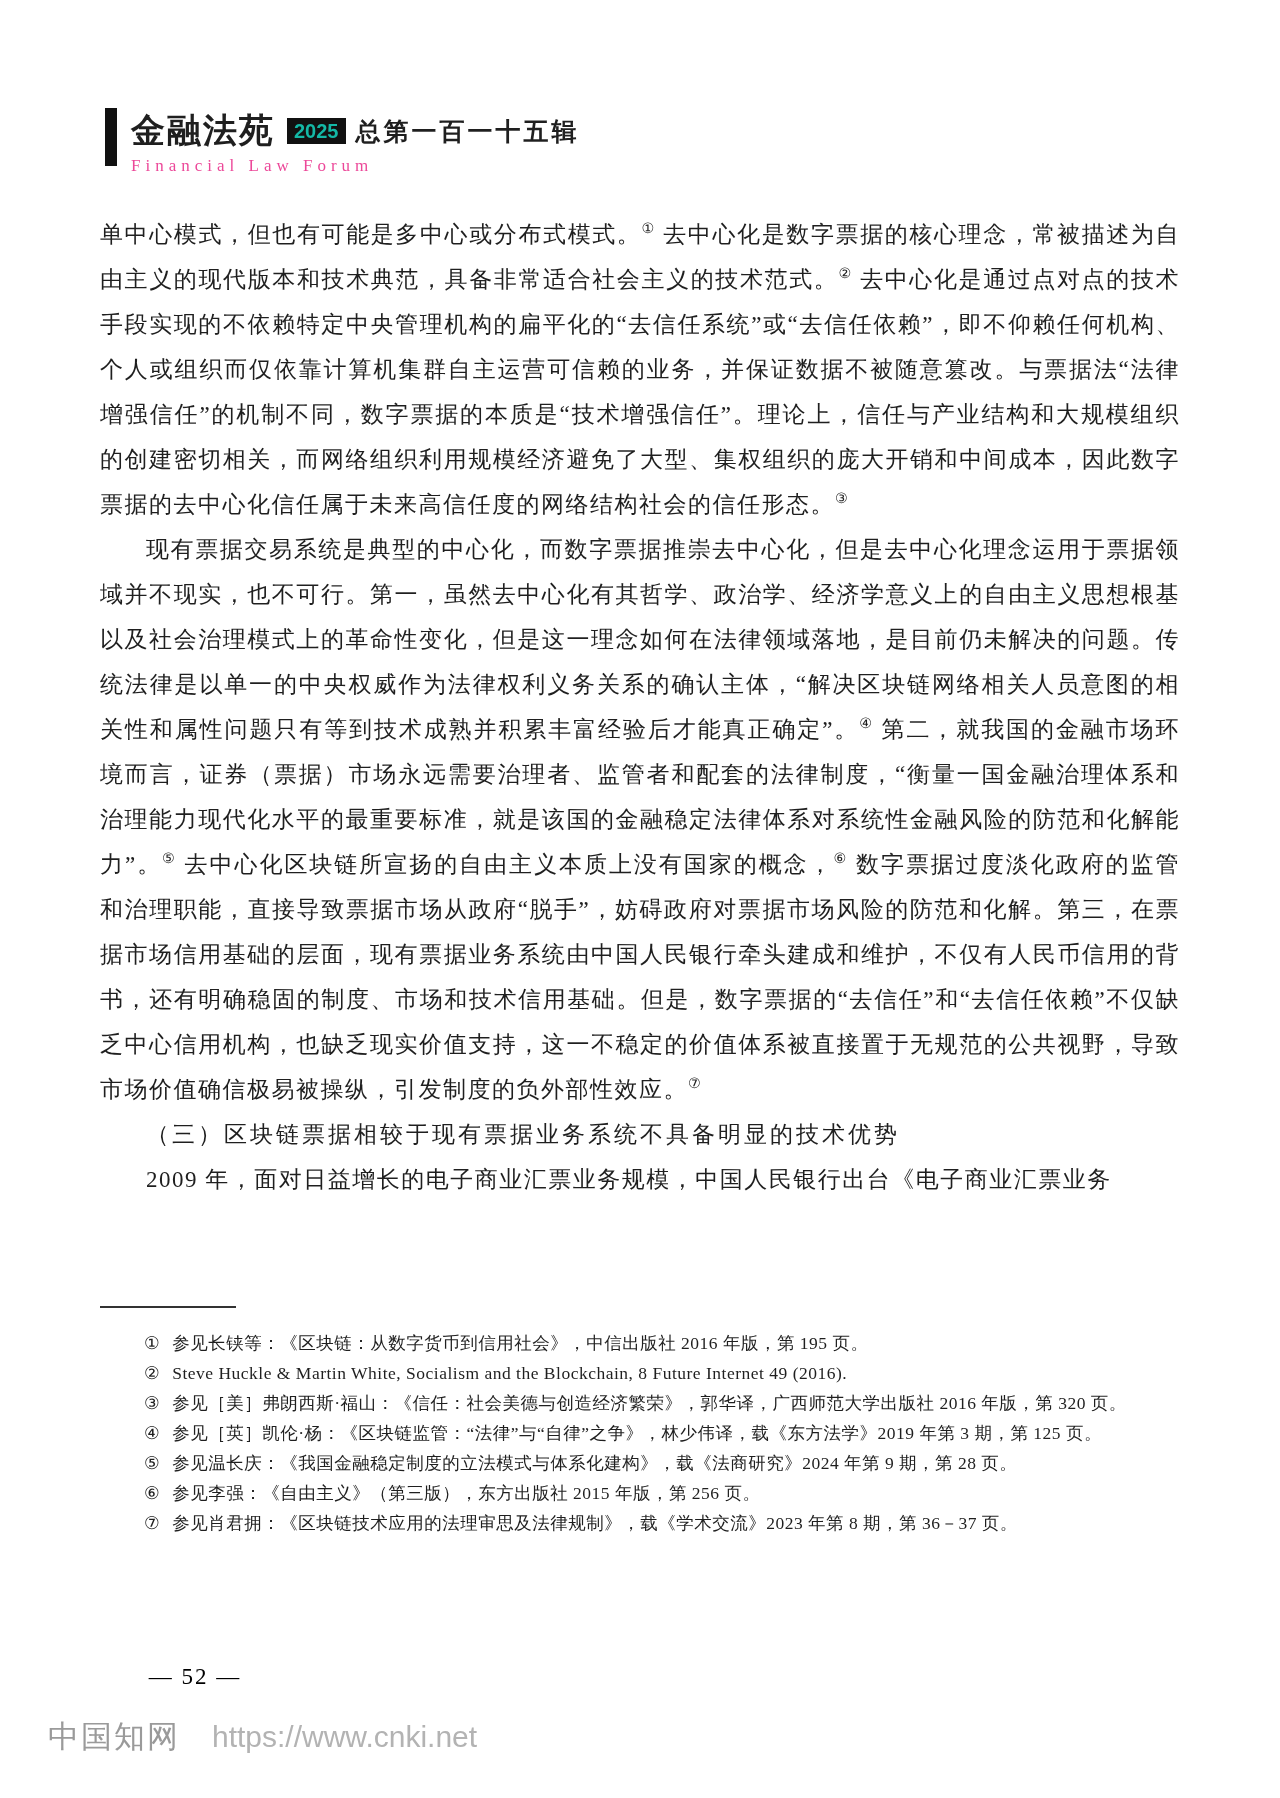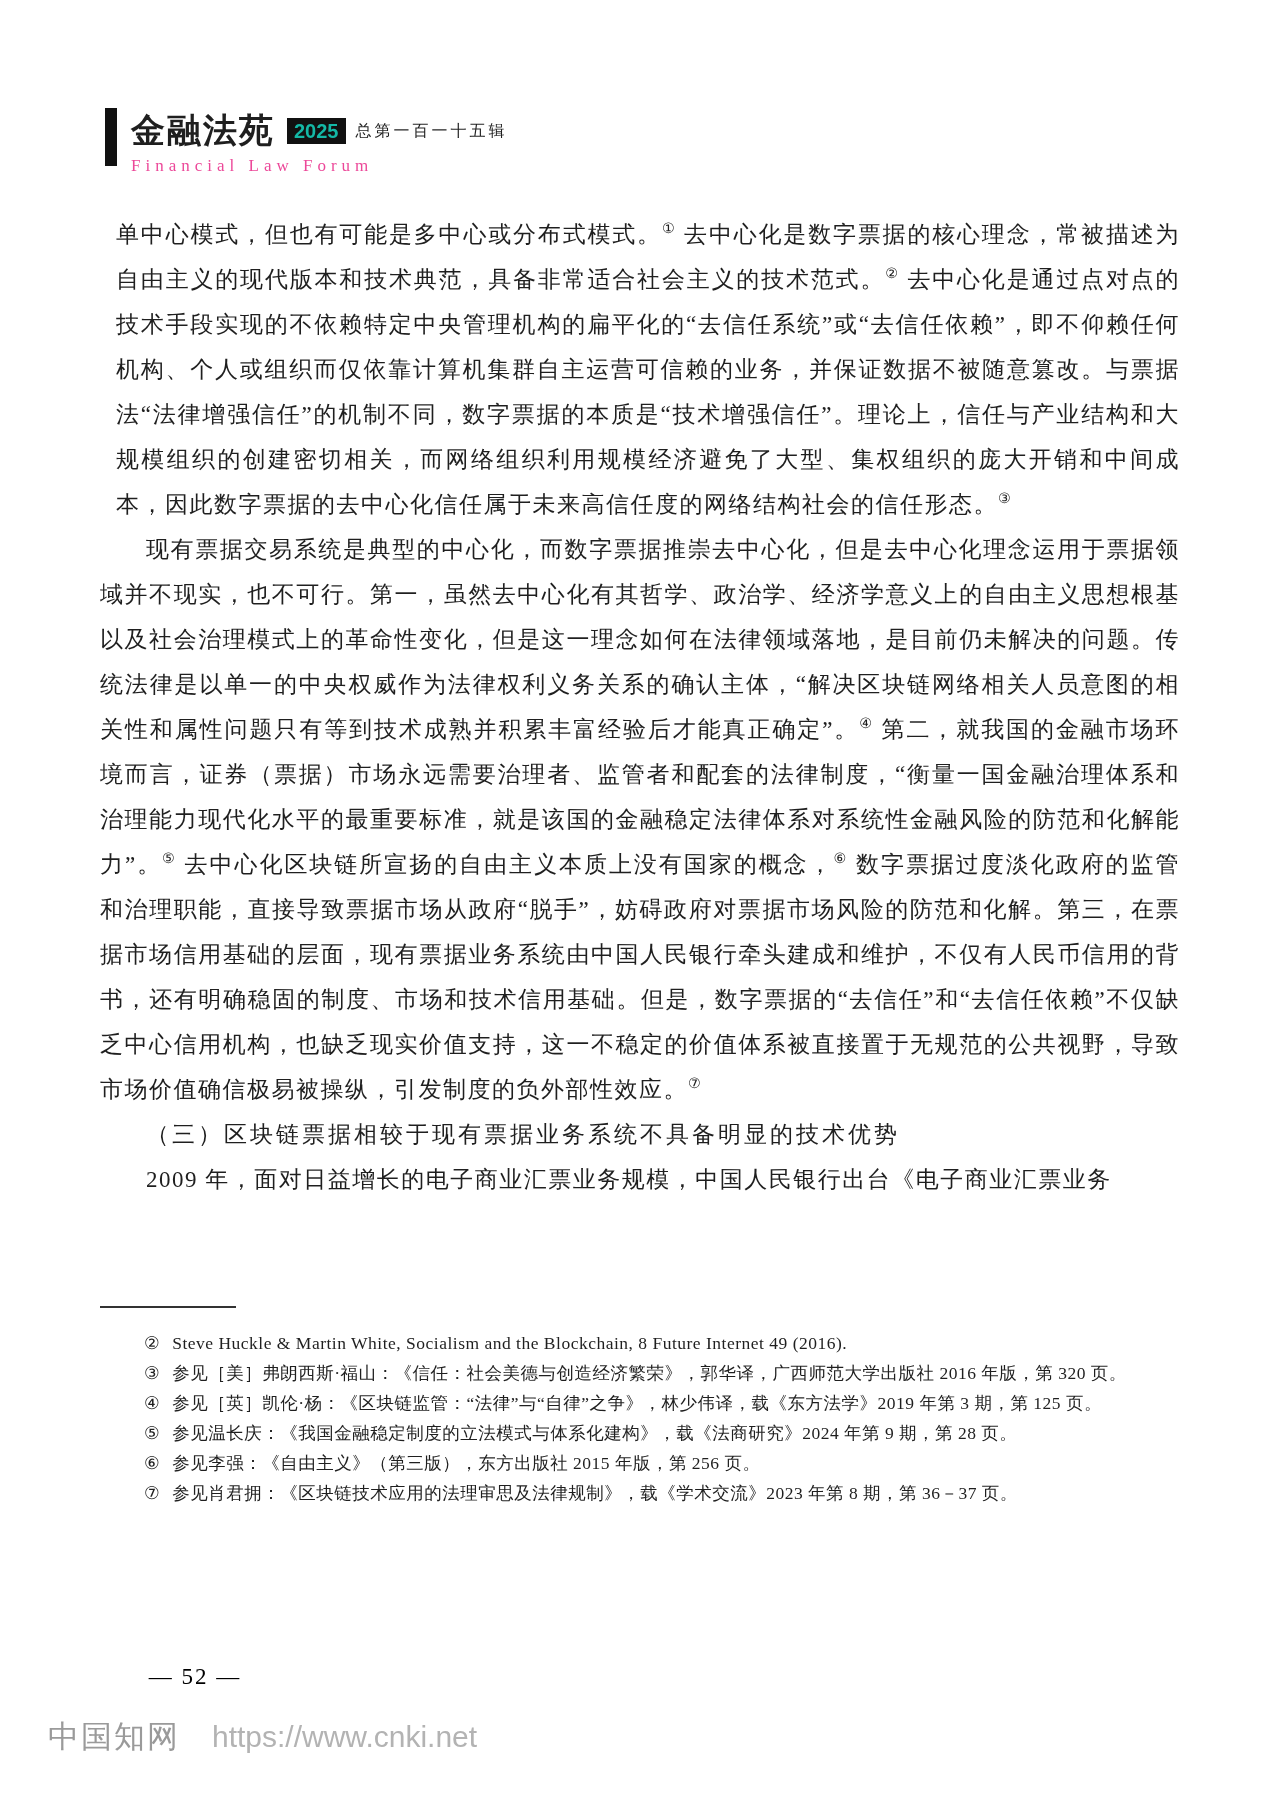--- a/index.html
+++ b/index.html
@@ -37,22 +37,22 @@
     background:#111;
     color:#14b8a6;
     font-family:"Liberation Sans", sans-serif;
     font-weight:bold;
     font-size:20px;
     line-height:26px;
     padding:0 7px;
     margin:0 10px 0 12px;
   }
   .issue {
-    font-size: 16px;
-    font-weight: normal;
+    font-size: 25px;
+    font-weight: bold;
     letter-spacing: 3px;
   }
   .subtitle {
     margin-top: 2px;
     font-size: 17px;
     letter-spacing: 5px;
     color:#ec4899;
   }
 
   
@@ -62,21 +62,21 @@
     width: 1080px;
     text-align: justify;
   }
   .body-p {
     margin: 0;
     font-size: 23px;
     line-height: 45px;
     letter-spacing: 1.5px;
     text-indent: 46px;
   }
-  .body-p.no-indent { text-indent: 0; margin-left: 16px; }
+  .body-p.no-indent { text-indent: 0; }
   .section-heading {
     letter-spacing: 3px;
     font-style: normal;
   }
   sup { font-size: 0.62em; vertical-align: super; line-height: 0; }
 
   
   .footnotes-section {
     position: absolute;
     top: 1306px; left: 100px;
@@ -143,20 +143,21 @@
 
   <main class="article-body">
     <p class="body-p no-indent">单中心模式，但也有可能是多中心或分布式模式。<sup>①</sup> 去中心化是数字票据的核心理念，常被描述为自由主义的现代版本和技术典范，具备非常适合社会主义的技术范式。<sup>②</sup> 去中心化是通过点对点的技术手段实现的不依赖特定中央管理机构的扁平化的“去信任系统”或“去信任依赖”，即不仰赖任何机构、个人或组织而仅依靠计算机集群自主运营可信赖的业务，并保证数据不被随意篡改。与票据法“法律增强信任”的机制不同，数字票据的本质是“技术增强信任”。理论上，信任与产业结构和大规模组织的创建密切相关，而网络组织利用规模经济避免了大型、集权组织的庞大开销和中间成本，因此数字票据的去中心化信任属于未来高信任度的网络结构社会的信任形态。<sup>③</sup></p>
     <p class="body-p">现有票据交易系统是典型的中心化，而数字票据推崇去中心化，但是去中心化理念运用于票据领域并不现实，也不可行。第一，虽然去中心化有其哲学、政治学、经济学意义上的自由主义思想根基以及社会治理模式上的革命性变化，但是这一理念如何在法律领域落地，是目前仍未解决的问题。传统法律是以单一的中央权威作为法律权利义务关系的确认主体，“解决区块链网络相关人员意图的相关性和属性问题只有等到技术成熟并积累丰富经验后才能真正确定”。<sup>④</sup> 第二，就我国的金融市场环境而言，证券（票据）市场永远需要治理者、监管者和配套的法律制度，“衡量一国金融治理体系和治理能力现代化水平的最重要标准，就是该国的金融稳定法律体系对系统性金融风险的防范和化解能力”。<sup>⑤</sup> 去中心化区块链所宣扬的自由主义本质上没有国家的概念，<sup>⑥</sup> 数字票据过度淡化政府的监管和治理职能，直接导致票据市场从政府“脱手”，妨碍政府对票据市场风险的防范和化解。第三，在票据市场信用基础的层面，现有票据业务系统由中国人民银行牵头建成和维护，不仅有人民币信用的背书，还有明确稳固的制度、市场和技术信用基础。但是，数字票据的“去信任”和“去信任依赖”不仅缺乏中心信用机构，也缺乏现实价值支持，这一不稳定的价值体系被直接置于无规范的公共视野，导致市场价值确信极易被操纵，引发制度的负外部性效应。<sup>⑦</sup></p>
     <p class="body-p section-heading">（三）区块链票据相较于现有票据业务系统不具备明显的技术优势</p>
     <p class="body-p">2009 年，面对日益增长的电子商业汇票业务规模，中国人民银行出台《电子商业汇票业务</p>
   </main>
 
   <section class="footnotes-section">
     <div class="fn-divider"></div>
+    <p class="fn"><span class="fn-marker">①</span><span>参见长铗等：《区块链：从数字货币到信用社会》，中信出版社 2016 年版，第 195 页。</span></p>
     <p class="fn"><span class="fn-marker">②</span><span>Steve Huckle &amp; Martin White, Socialism and the Blockchain, 8 Future Internet 49 (2016).</span></p>
     <p class="fn"><span class="fn-marker">③</span><span>参见［美］弗朗西斯·福山：《信任：社会美德与创造经济繁荣》，郭华译，广西师范大学出版社 2016 年版，第 320 页。</span></p>
     <p class="fn"><span class="fn-marker">④</span><span>参见［英］凯伦·杨：《区块链监管：“法律”与“自律”之争》，林少伟译，载《东方法学》2019 年第 3 期，第 125 页。</span></p>
     <p class="fn"><span class="fn-marker">⑤</span><span>参见温长庆：《我国金融稳定制度的立法模式与体系化建构》，载《法商研究》2024 年第 9 期，第 28 页。</span></p>
     <p class="fn"><span class="fn-marker">⑥</span><span>参见李强：《自由主义》（第三版），东方出版社 2015 年版，第 256 页。</span></p>
     <p class="fn"><span class="fn-marker">⑦</span><span>参见肖君拥：《区块链技术应用的法理审思及法律规制》，载《学术交流》2023 年第 8 期，第 36－37 页。</span></p>
   </section>
 
   <div class="page-number">— 52 —</div>
 

